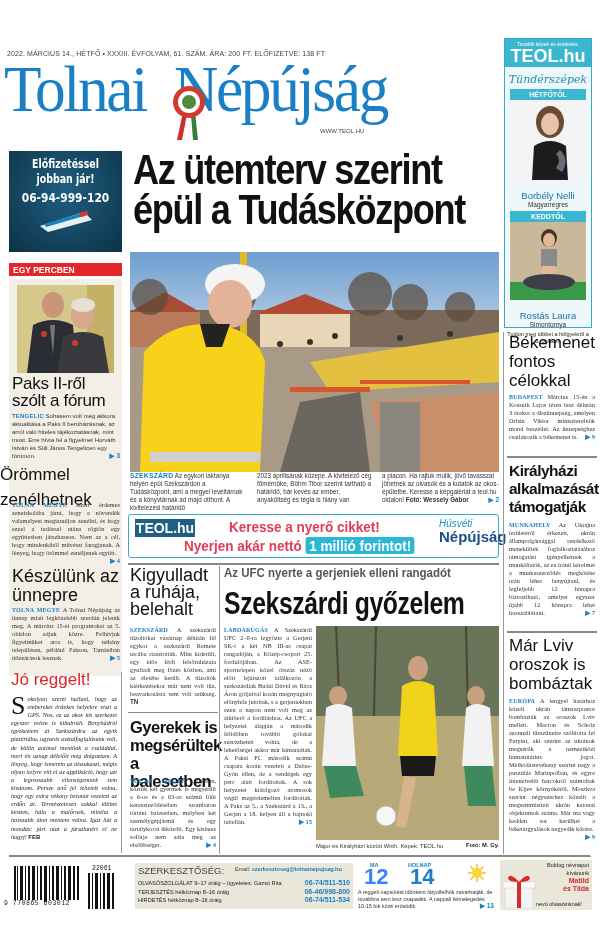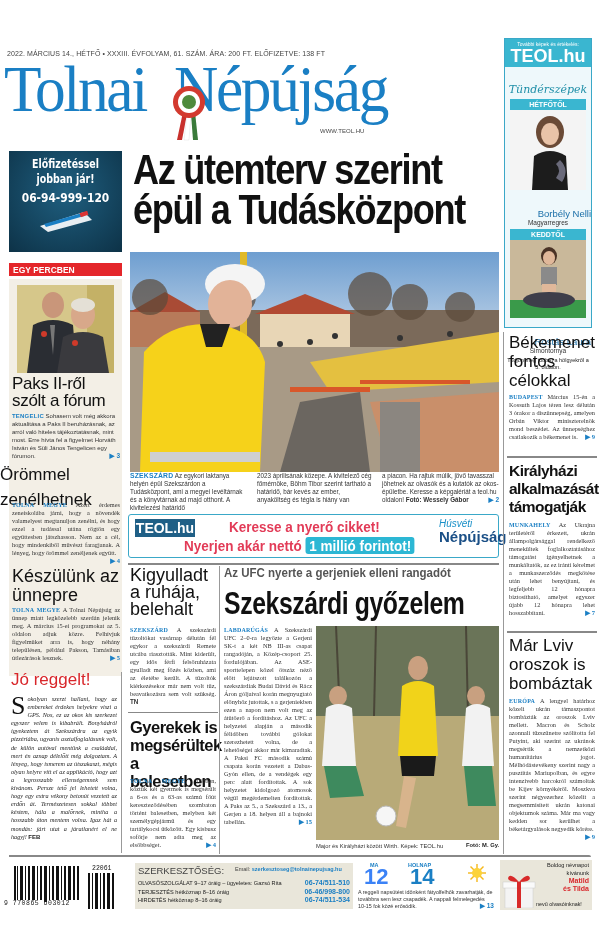--- a/index.html
+++ b/index.html
@@ -20,24 +20,24 @@
 #dateline{left:7px;top:50px;font-size:7px;color:#444;letter-spacing:.1px}
 #logo{left:4px;top:58px;font-family:"Liberation Serif",serif;font-size:66px;color:#1a7fc4;letter-spacing:-2.5px;line-height:62px;transform:scaleX(.93);transform-origin:left}
 #cockade{left:169px;top:82px;width:40px;height:40px}
 #site-url{left:320px;top:128px;font-size:6px;color:#444}
 
 
 #teol-ad{left:504px;top:38px;width:88px;height:290px;border:1px solid #3aa8c8;background:#eef8fb}
 #teol-ad .hdr{background:#3ab6d0;color:#fff;text-align:center;padding:2px 0 1px}
 #teol-ad .hdr .sm{font-size:5px;display:block}
 #teol-ad .hdr .big{font-size:18px;font-weight:bold;line-height:18px}
-#teol-ad .script{font-family:"DejaVu Serif",serif;font-style:italic;color:#1f8fa8;font-size:11px;text-align:center;padding:16px 0 3px}
+#teol-ad .script{font-family:"DejaVu Serif",serif;font-style:italic;color:#1f8fa8;font-size:11px;text-align:center;padding:6px 0 3px}
 #teol-ad .day{background:#3ab6d0;color:#fff;font-weight:bold;font-size:7px;text-align:center;padding:2px 0;margin:0 5px}
 #teol-ad .photo{margin:0 5px;height:80px;position:relative;overflow:hidden}
-#teol-ad .name{text-align:right;color:#1a6fa8;font-size:9.5px;margin-top:18px}
+#teol-ad .name{text-align:center;color:#1a6fa8;font-size:9.5px;margin-top:10px}
 #teol-ad .town{text-align:center;color:#333;font-size:6.5px;margin-bottom:3px}
 #teol-ad .foot{text-align:center;font-size:5.5px;color:#222;line-height:7px;margin-top:2px}
 
 
 #sub-ad{left:9px;top:151px;width:113px;height:101px;background:radial-gradient(circle at 50% 40%,#1f5f80,#0d3247);color:#fff;text-align:center;padding-top:6px}
 #sub-ad .l{font-family:"DejaVu Sans",sans-serif;font-size:11.5px;line-height:15px;font-weight:bold;transform:scaleX(.82)}
 #sub-ad .phone{font-family:"DejaVu Sans",sans-serif;font-size:13px;font-weight:bold;margin-top:3px;transform:scaleX(.82)}
 
 #egy-percben{left:9px;top:263px;width:113px;height:13px;background:#e4262a;color:#fff;font-weight:bold;font-size:8.5px;padding:2px 4px}
 

